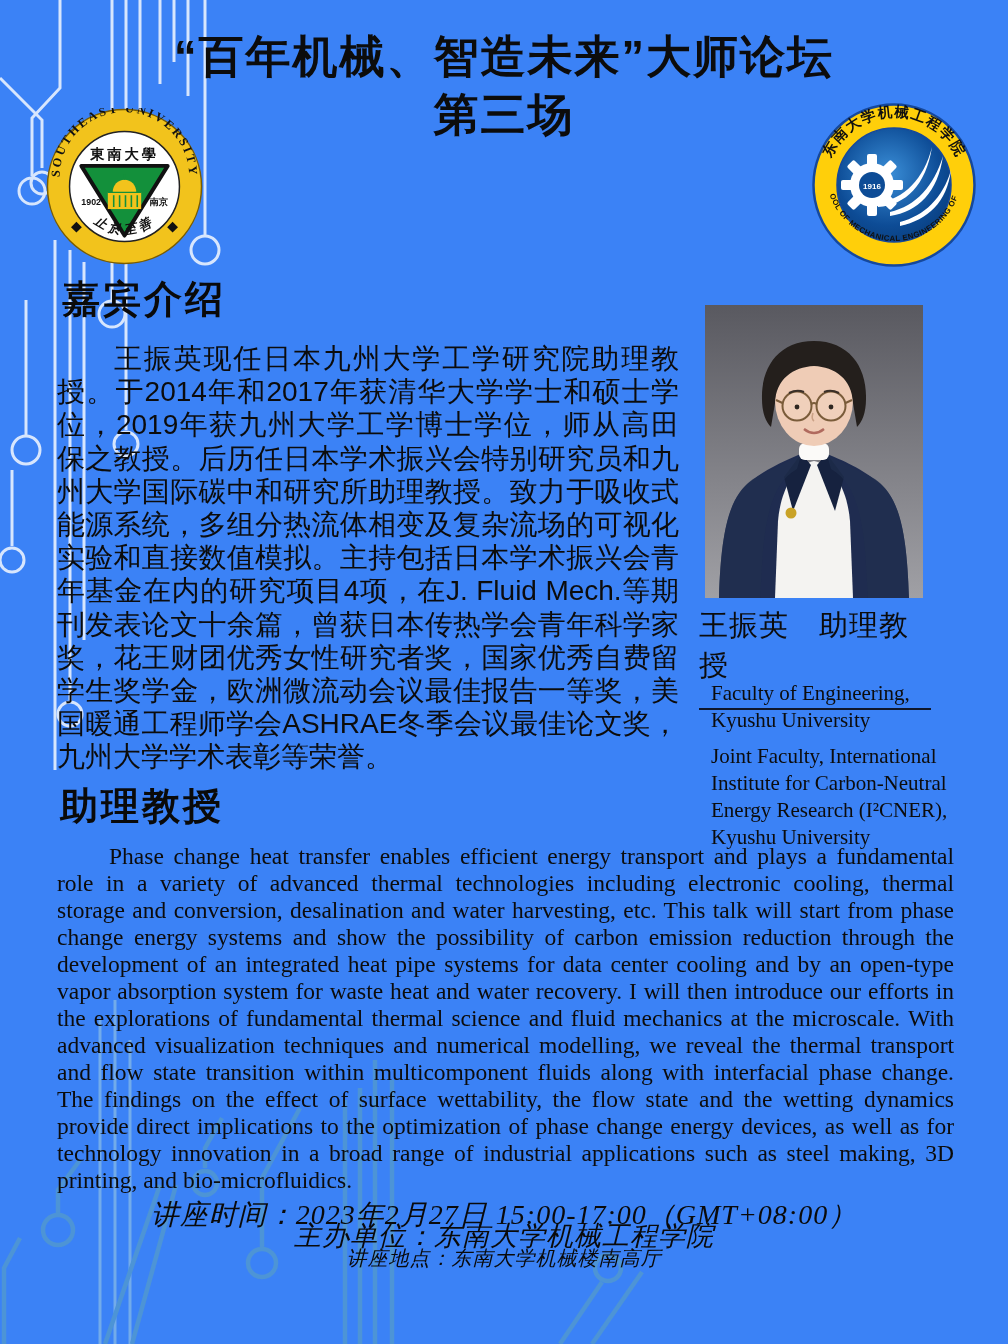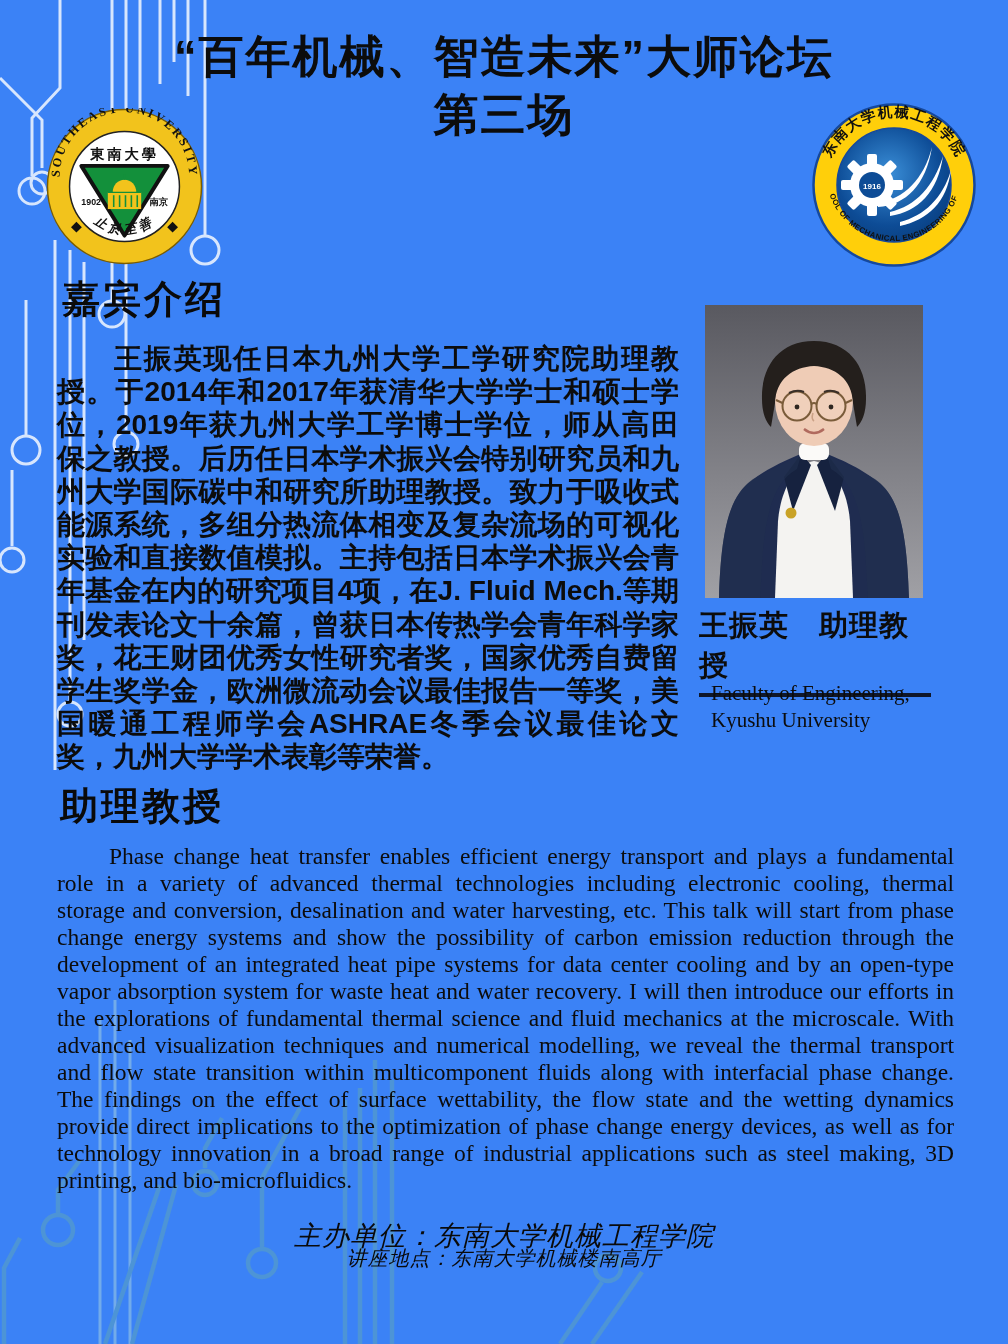--- a/index.html
+++ b/index.html
@@ -20,26 +20,26 @@
   .logo{display:block;}
   .logo-seu{top:108px;left:46px;width:157px;height:157px;}
   .logo-sme{top:103px;left:812px;width:164px;height:164px;}
 
   .section-heading{font-weight:bold;font-size:38px;letter-spacing:3px;color:#0a0a0a;}
   .heading-guest{top:274px;left:62px;}
   .heading-abstract{top:781px;left:60px;}
 
   .bio{top:342px;left:57px;width:622px;
     font-size:28px;line-height:33.2px;text-align:justify;text-justify:inter-ideograph;
-    text-indent:57px;font-weight:700;word-break:break-word;}
+    text-indent:57px;font-weight:400;word-break:break-word;}
 
   .photo{top:305px;left:705px;width:218px;height:293px;}
 
-  .speaker-name{top:606px;left:699px;width:232px;padding-bottom:7px;
-    border-bottom:4px solid #0f172a;font-size:29px;font-weight:bold;letter-spacing:1px;}
+  .speaker-name{top:606px;left:699px;width:232px;padding-bottom:22px;
+    border-bottom:2px solid #0f172a;font-size:29px;font-weight:normal;letter-spacing:1px;}
 
   .affiliations{top:660px;left:711px;width:258px;
     font-family:"Liberation Serif",serif;font-size:21px;line-height:27px;margin-top:20px;}
   .affiliations p{margin:0 0 9px 0;}
 
   .abstract{top:843px;left:57px;width:897px;
     font-family:"Liberation Serif",serif;font-size:23.5px;line-height:27px;
     text-align:justify;text-indent:52px;}
 
   .footer-line{left:0;width:100%;text-align:center;
@@ -238,26 +238,30 @@
         <circle cx="126" cy="102" r="2.4" fill="#2e2620"></circle>
         <path d="M108,108 Q106,114 109,116" stroke="#caa186" stroke-width="1.6" fill="none"></path>
         <path d="M99,124 Q109,132 119,124" stroke="#b06a5e" stroke-width="2.4" fill="none"></path>
       </g>
     </svg>
 
     <div class="abs speaker-name">王振英　助理教授</div>
 
     <div class="abs affiliations">
       <p>Faculty of Engineering, Kyushu University</p>
+      <p>Joint Faculty, International Institute for Carbon-Neutral Energy Research (I²CNER), Kyushu University</p>
     </div>
 
     <div class="abs section-heading heading-abstract">助理教授</div>
 
     <div class="abs abstract">Phase change heat transfer enables efficient energy transport and plays a fundamental role in a variety of advanced thermal technologies including electronic cooling, thermal storage and conversion, desalination and water harvesting, etc. This talk will start from phase change energy systems and show the possibility of carbon emission reduction through the development of an integrated heat pipe systems for data center cooling and by an open-type vapor absorption system for waste heat and water recovery. I will then introduce our efforts in the explorations of fundamental thermal science and fluid mechanics at the microscale. With advanced visualization techniques and numerical modelling, we reveal the thermal transport and flow state transition within multicomponent fluids along with interfacial phase change. The findings on the effect of surface wettability, the flow state and the wetting dynamics provide direct implications to the optimization of phase change energy devices, as well as for technology innovation in a broad range of industrial applications such as steel making, 3D printing, and bio-microfluidics.</div>
 
+    <div class="abs footer-line footer-time">
+      <span>讲座时间：</span><span>2023年2月27日 15:00-17:00（GMT+08:00）</span>
+    </div>
     <div class="abs footer-line footer-venue">
       <span>讲座地点：</span><span>东南大学机械楼南高厅</span>
     </div>
     <div class="abs footer-line footer-host">
       <span>主办单位：</span><span>东南大学机械工程学院</span>
     </div>
 
   </div>
 </div>
 

